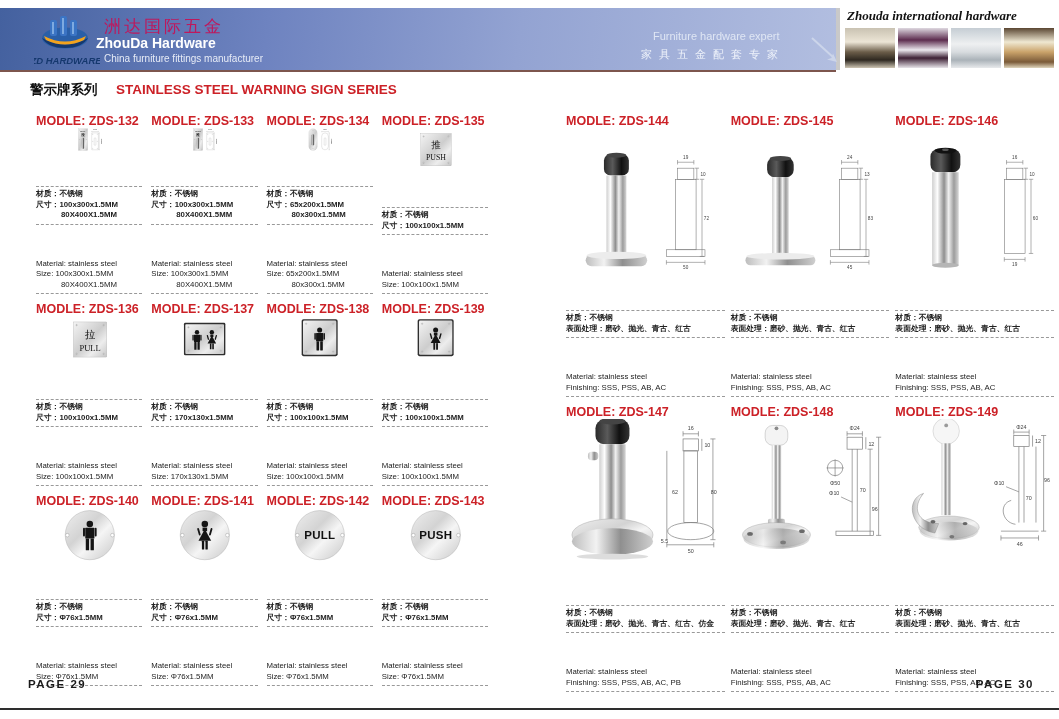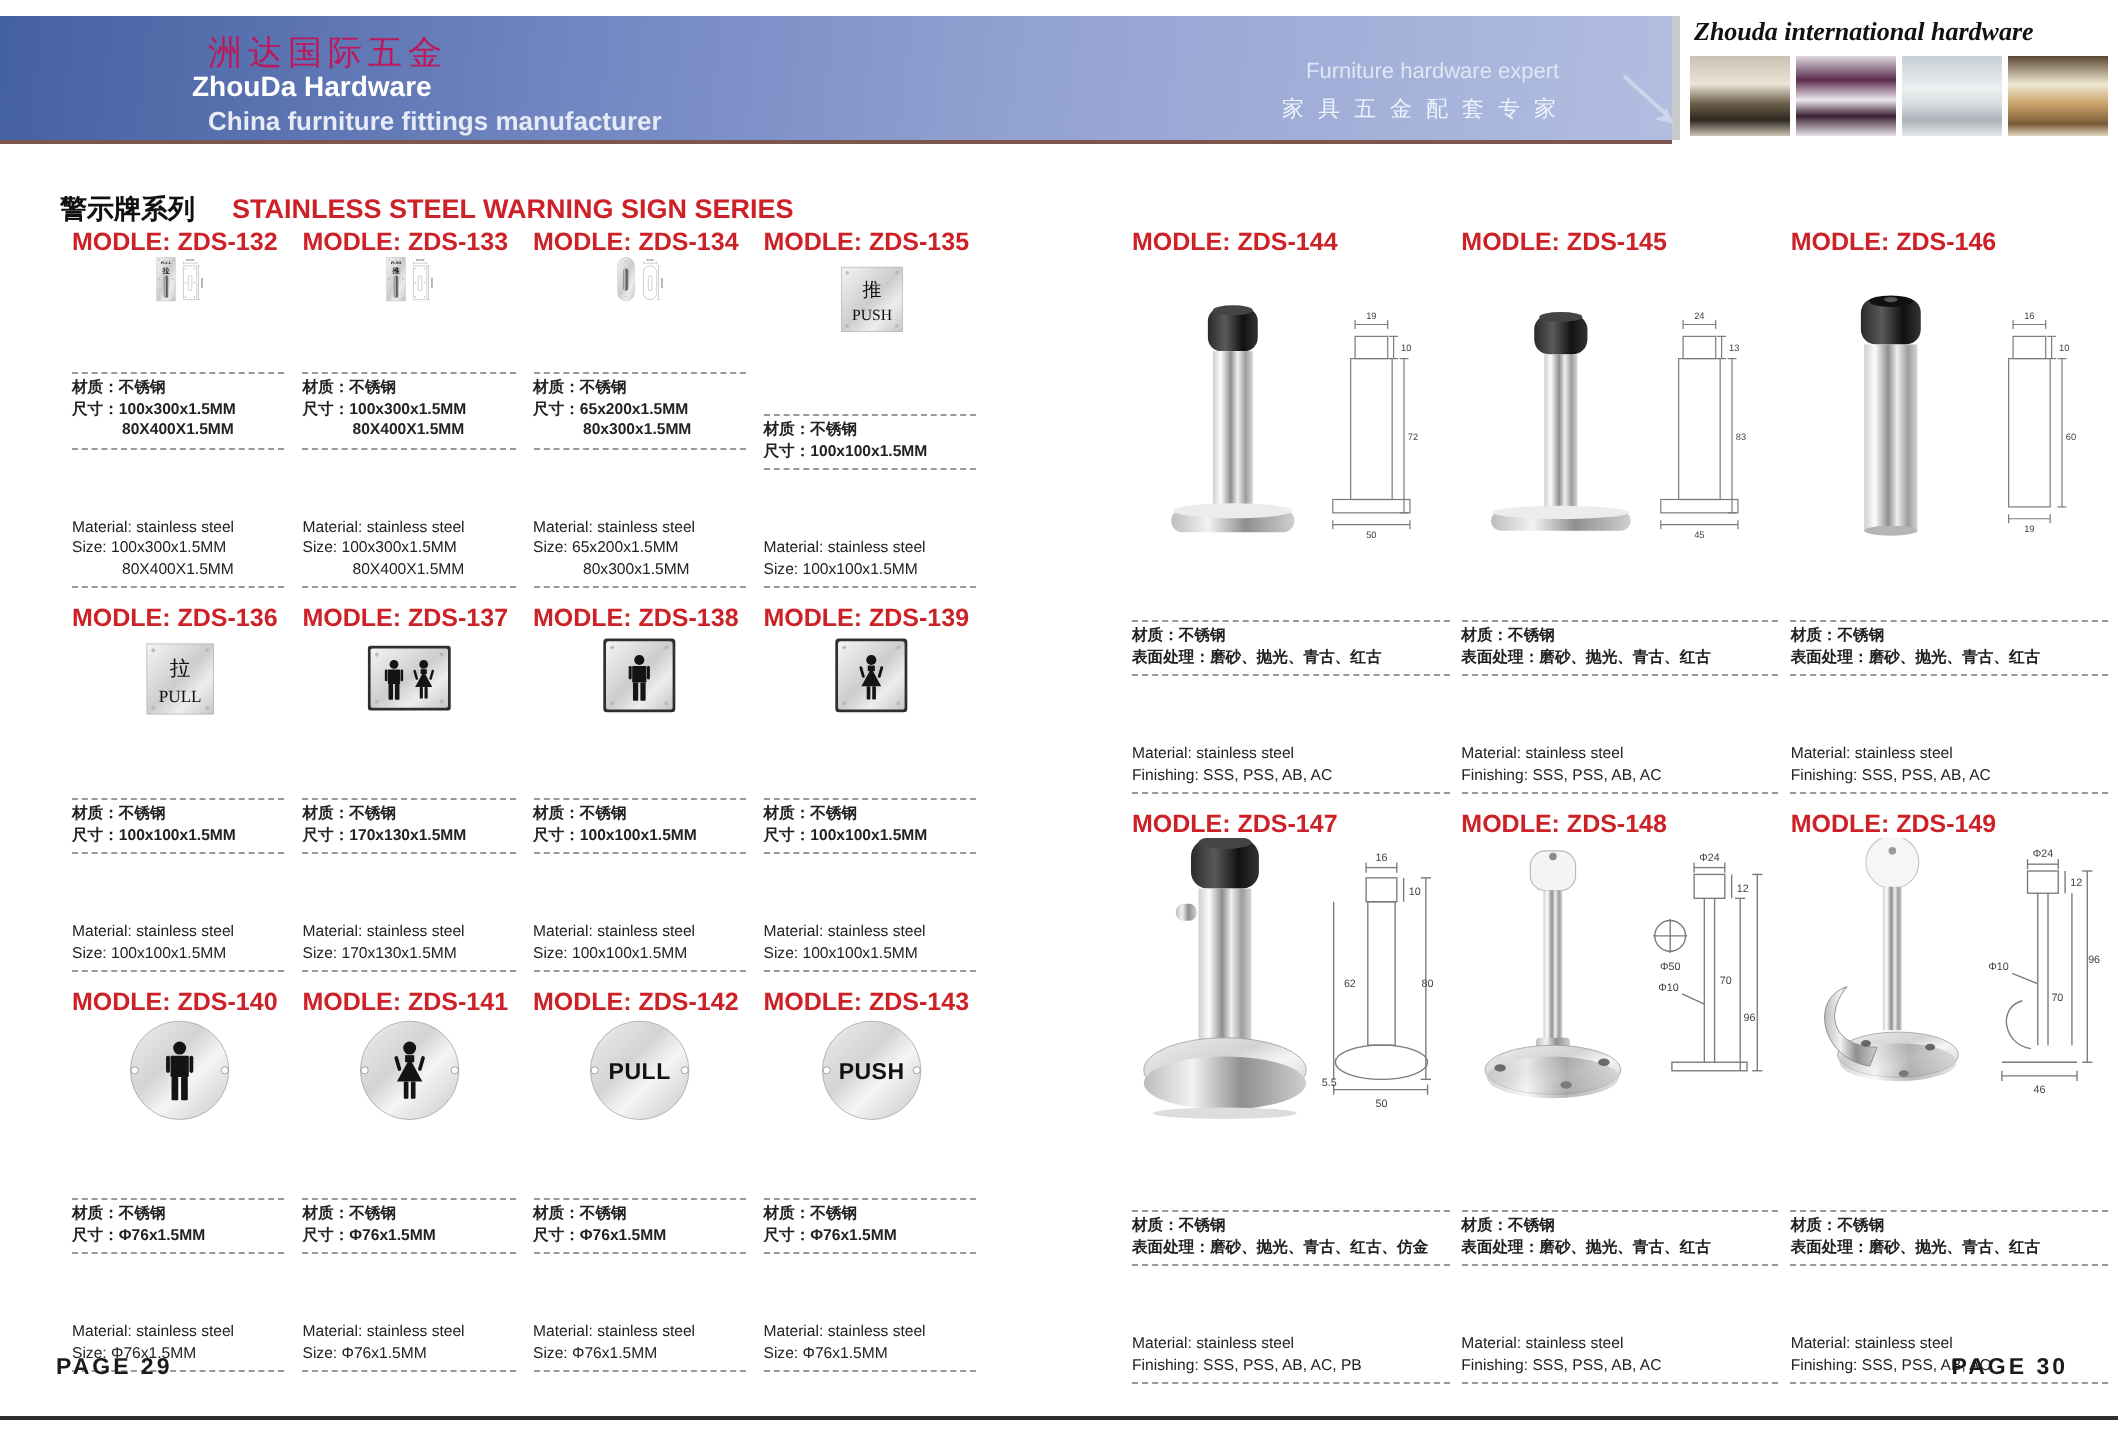--- a/index.html
+++ b/index.html
@@ -6,34 +6,34 @@
   .page{position:relative;width:1059px;height:719px;background:#fff;overflow:hidden;
         font-family:"Liberation Sans",sans-serif;margin:0 auto;}
   
   .header-grad{position:absolute;left:0;top:8px;width:836px;height:62px;
     background:linear-gradient(97deg,#44619f 0%,#6e83c0 32%,#93a3d2 62%,#b2bee0 100%);}
   .header-redline{position:absolute;left:0;top:70px;width:836px;height:2px;background:#7d564e;}
   .gray-sliver{position:absolute;left:836px;top:8px;width:4px;height:62px;background:#c9c9c9;}
   .logo{position:absolute;left:34px;top:13px;width:66px;height:54px;}
   .brand-cn{position:absolute;left:104px;top:15px;color:#be185d;font-size:17px;letter-spacing:3px;}
   .brand-en{position:absolute;left:96px;top:35px;color:#fff;font-weight:bold;font-size:14px;}
-  .brand-tag{position:absolute;left:104px;top:53px;color:#e6ebf6;font-size:13px;font-weight:bold;}
+  .brand-tag{position:absolute;left:104px;top:53px;color:#e6ebf6;font-size:10px;font-weight:normal;}
   .slogan-en{position:absolute;left:653px;top:30px;color:#dfe6f4;font-size:11px;}
   .slogan-cn{position:absolute;left:641px;top:47px;color:#eef2fa;font-size:11px;letter-spacing:7px;}
   .arrow{position:absolute;left:808px;top:36px;}
   .script-text{position:absolute;left:847px;top:8px;font-family:"Liberation Serif",serif;
     font-style:italic;font-weight:bold;font-size:13px;color:#111;white-space:nowrap;}
   .photos{position:absolute;left:845px;top:28px;display:flex;gap:3px;}
   .photo{width:50px;height:40px;}
   .photo.p1{background:linear-gradient(180deg,#c9c2b2 0%,#ece5d6 35%,#6b5d49 60%,#2e2820 80%,#cfc6b4 100%);}
   .photo.p2{background:linear-gradient(180deg,#ded8e0 0%,#5c2c4e 30%,#ece9ef 55%,#3c2034 75%,#e8e5ea 100%);}
   .photo.p3{background:linear-gradient(180deg,#c5cdd4 0%,#eef0f1 40%,#d8dcdf 60%,#aab2b8 80%,#e8eaec 100%);}
   .photo.p4{background:linear-gradient(180deg,#5a4632 0%,#efe8d2 35%,#caa36a 60%,#7a5a38 85%,#e0d6be 100%);}
   
-  .section-left{position:absolute;left:30px;top:80px;white-space:nowrap;margin-top:16px;}
+  .section-left{position:absolute;left:30px;top:80px;white-space:nowrap;}
   .section-right{position:absolute;left:702px;top:80px;white-space:nowrap;}
   .sec-cn{font-weight:bold;font-size:13.5px;color:#111;}
   .sec-en{font-weight:bold;font-size:13.5px;color:#cc2127;}
   .section-left .sec-en{margin-left:14px;}
   .section-right .sec-cn{margin-left:10px;color:#222;}
   
   .grid-left{position:absolute;left:36px;top:106px;width:452px;display:grid;
     grid-template-columns:repeat(4,1fr);grid-template-rows:188px 192px 200px;column-gap:9px;}
   .grid-right{position:absolute;left:566px;top:106px;width:488px;display:grid;
     grid-template-columns:repeat(3,1fr);grid-template-rows:291px 295px;column-gap:6px;}
@@ -101,20 +101,35 @@
     </linearGradient>
   </defs>
 </svg>
 
 <div class="page">
 
   <div class="header-grad"></div>
   <div class="header-redline"></div>
   <div class="gray-sliver"></div>
 
+  <div class="logo">
+    <svg viewBox="0 0 64 54" width="66" height="54">
+      <ellipse cx="30" cy="25" rx="23" ry="10.5" fill="#2a5fa8"></ellipse>
+      <path d="M7,25 q23,13 46,0 q-6,10 -23,10 q-17,0 -23,-10" fill="#15386e"></path>
+      <path d="M9,23 q21,11 42,0 l-2,4 q-19,9 -38,0 Z" fill="#f2a31d"></path>
+      <rect x="15" y="7" width="7" height="16" rx="2" fill="#3b74c4"></rect>
+      <rect x="25" y="3" width="7" height="20" rx="2" fill="#3b74c4"></rect>
+      <rect x="35" y="7" width="7" height="16" rx="2" fill="#3b74c4"></rect>
+      <rect x="17" y="9" width="2" height="12" fill="#7daae0"></rect>
+      <rect x="27" y="5" width="2" height="16" fill="#7daae0"></rect>
+      <rect x="37" y="9" width="2" height="12" fill="#7daae0"></rect>
+      <text x="31" y="51" text-anchor="middle" font-size="9.5" font-style="italic" font-weight="bold" fill="#15386e" font-family="Liberation Sans">
+        <tspan>ZD HARDWARE</tspan></text>
+    </svg>
+  </div>
   <div class="brand-cn">洲达国际五金</div>
   <div class="brand-en">ZhouDa Hardware</div>
   <div class="brand-tag">China furniture fittings manufacturer</div>
   <div class="slogan-en">Furniture hardware expert</div>
   <div class="slogan-cn">家具五金配套专家</div>
   <div class="arrow">
     <svg width="34" height="32" viewBox="0 0 34 32">
       <path d="M4,2 L26,22" stroke="#ccd5ea" stroke-width="2" fill="none"></path>
       <path d="M29,26 l-10,-2.5 l4.5,-1.5 l1.5,-4.5 z" fill="#ccd5ea"></path>
     </svg>

